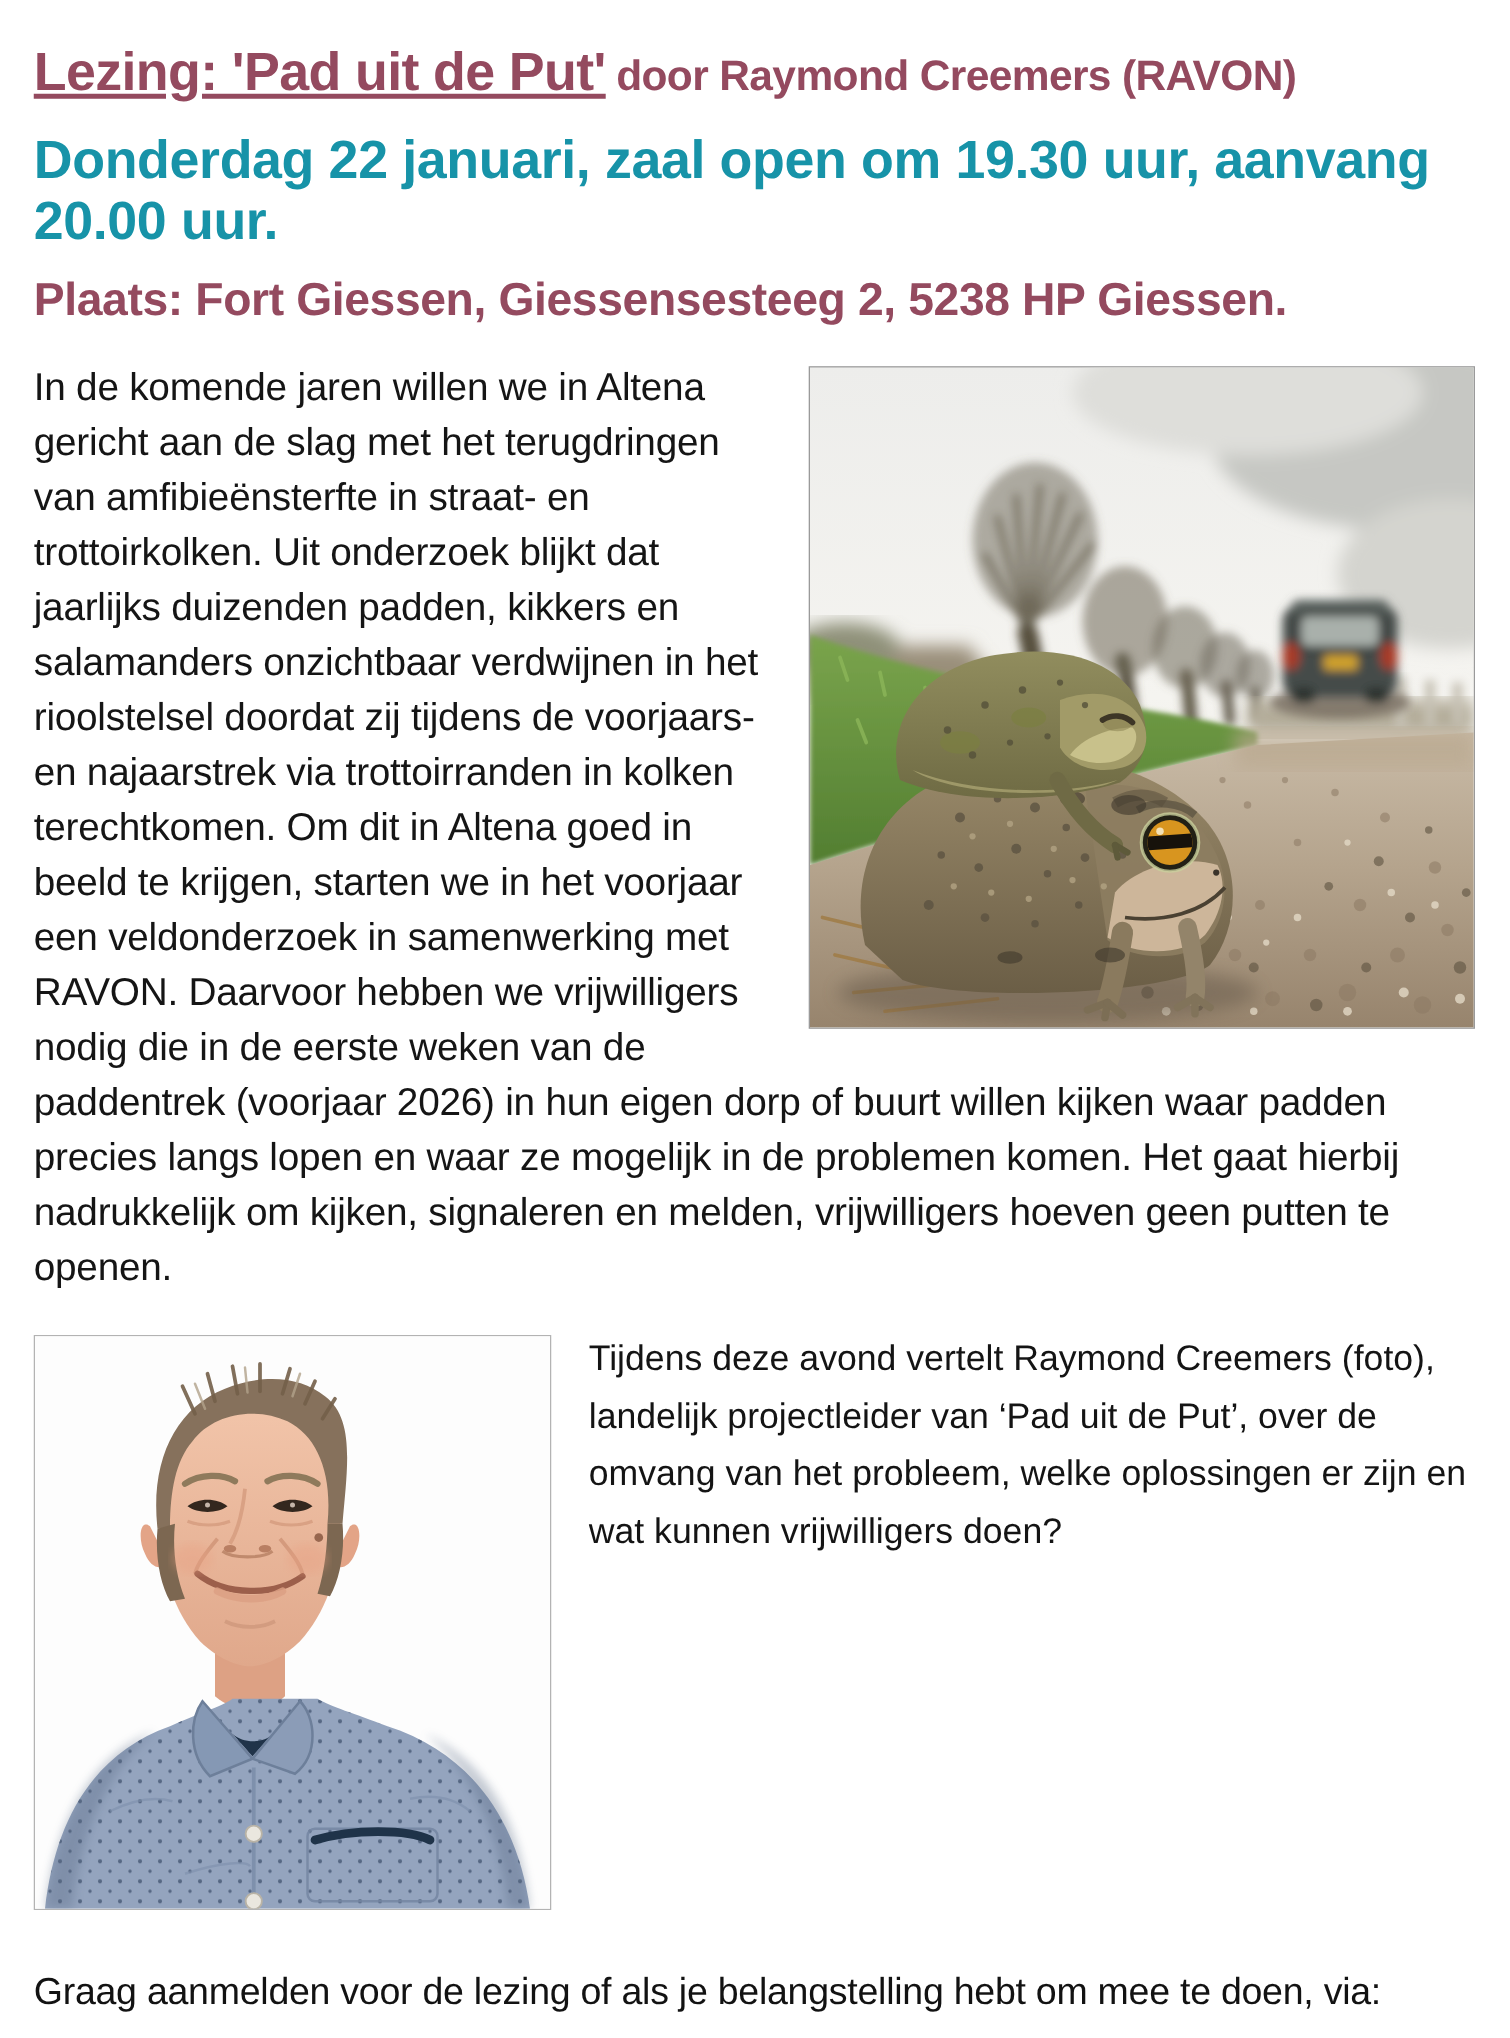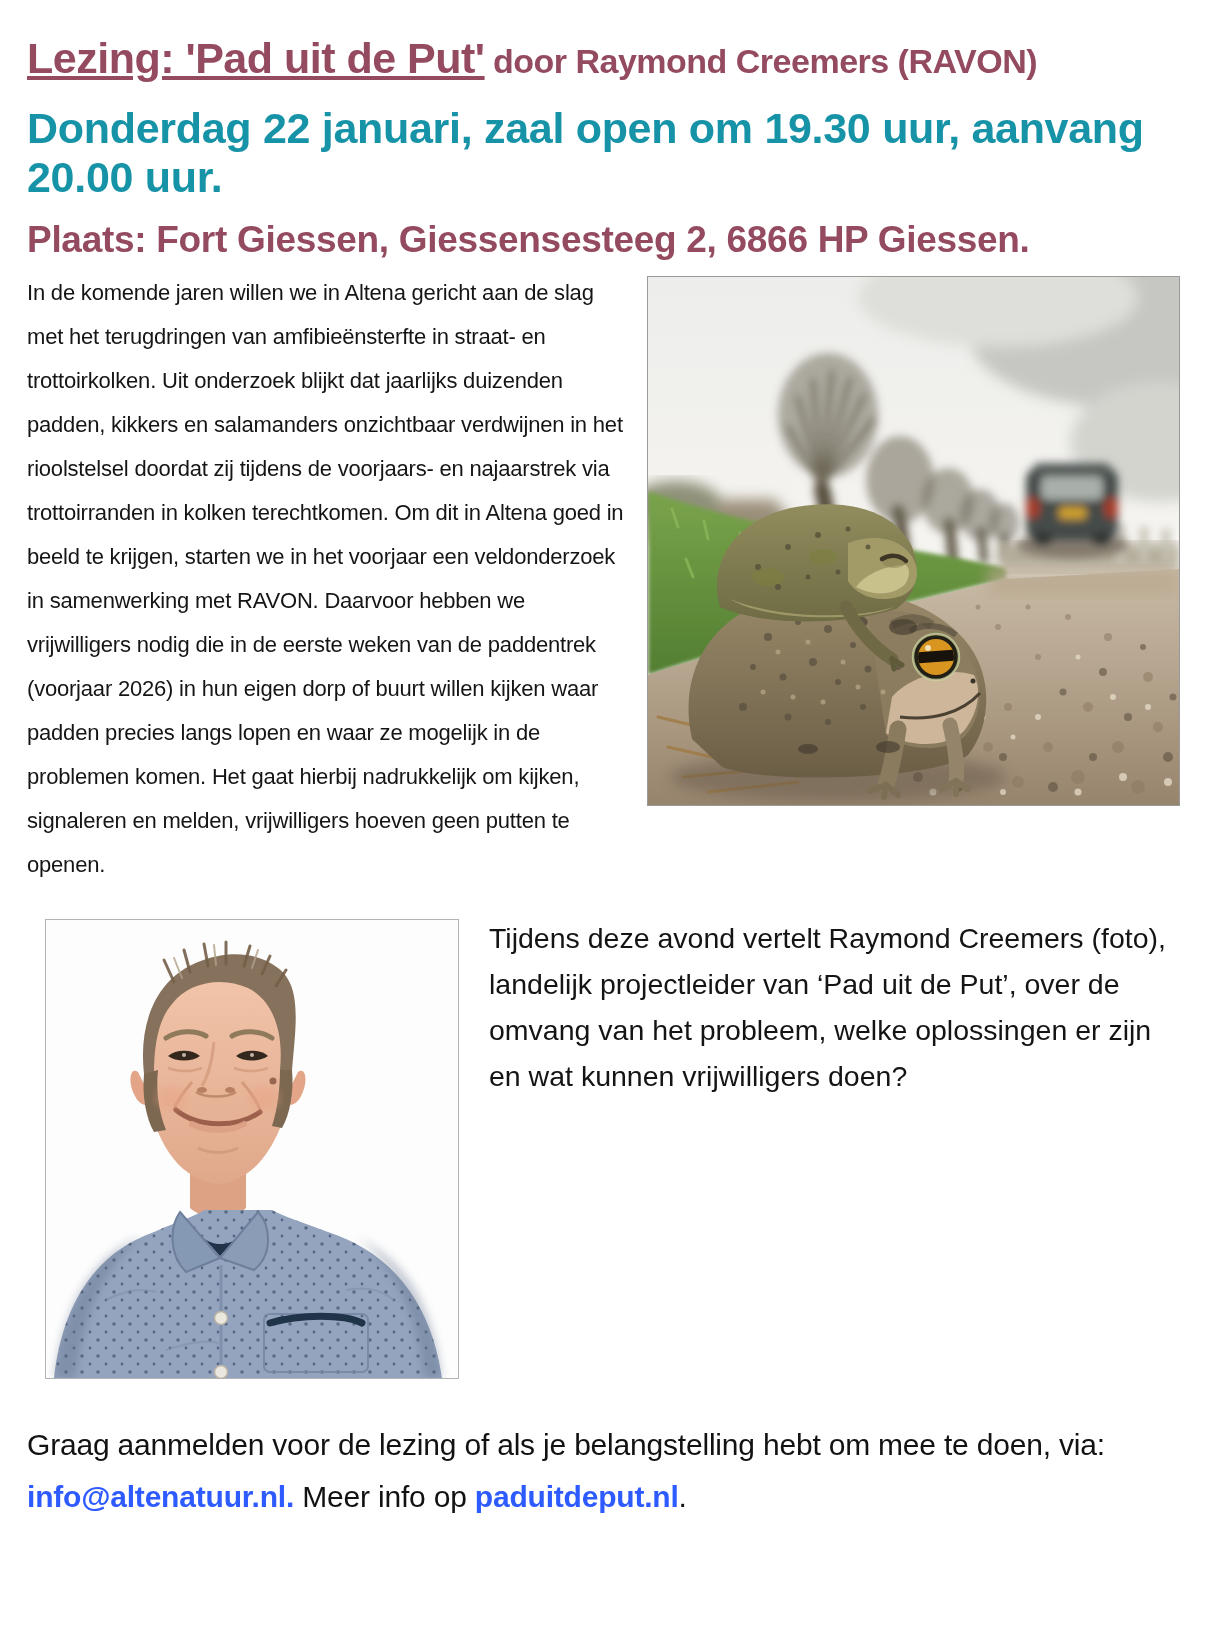--- a/index.html
+++ b/index.html
@@ -6,45 +6,45 @@
   .doc{
     position:relative; width:1208px; height:1630px; box-sizing:border-box;
     padding:34px 28px 0 27px; overflow:hidden; background:#fff;
     font-family:"Liberation Sans", sans-serif; color:var(--body_text,#151515);
   }
   h1{margin:0; line-height:1.12; color:var(--heading_maroon,#944a5f); letter-spacing:-0.5px;}
   .t1{font-size:43px; font-weight:bold;text-decoration:underline;}
   .t2{font-size:34px; font-weight:bold;}
   .date-line{margin-top:22px; font-size:43px; font-weight:bold; color:var(--teal,#1793a8); letter-spacing:-0.3px;}
   .place-line{margin-top:17px; font-size:37px; font-weight:bold; color:var(--heading_maroon,#944a5f); letter-spacing:-0.3px;}
-  .intro{margin-top:10px; font-size:22px; line-height:44px; letter-spacing:-0.2px;}
+  .intro{margin-top:27px; font-size:31px; line-height:44px; letter-spacing:-0.2px;}
   figure{margin:0; padding:0;}
   .toadfig{float:right; width:531px; height:528px; margin:5px 0 34px 20px; border:1px solid #9a9a9a; background:#ddd;}
   .toadfig svg, .portraitfig svg{display:block;}
-  .speaker-section{margin-top:26px; font-size:28.5px; line-height:46px;margin-left:18px;}
+  .speaker-section{margin-top:26px; font-size:28.5px; line-height:46px;}
   .portraitfig{float:left; width:412px; height:458px; margin:6px 30px 8px 0; border:1px solid #b3b3b3; background:#fff;}
   .speaker-content{overflow:hidden; padding-top:2px;}
   .speaker-text{color:#141414;}
   .bullet{position:relative; margin-top:44px; padding-left:50px; color:var(--bullet_maroon,#9e5468);}
   .bullet .arrow{position:absolute; left:0; top:2px; font-size:27px; color:var(--bullet_maroon,#9e5468);}
   .footer-par{clear:both; padding-top:32px; font-size:30px; line-height:52px; color:#121212; letter-spacing:-0.2px;}
   .lnk{color:var(--link_blue,#2d5bff); font-weight:bold; text-decoration:none; cursor:pointer;}
 </style>
 </head>
 <body>
 
 <div class="doc">
 
   <h1>
     <span class="t1">Lezing: 'Pad uit de Put'</span>
     <span class="t2">door Raymond Creemers (RAVON)</span>
   </h1>
 
   <div class="date-line">Donderdag 22 januari, zaal open om 19.30 uur, aanvang 20.00 uur.</div>
-  <div class="place-line">Plaats: Fort Giessen, Giessensesteeg 2, 6866 HP Giessen.</div>
+  <div class="place-line">Plaats: Fort Giessen, Giessensesteeg 2, 5238 HP Giessen.</div>
 
   <div class="intro">
     <figure class="toadfig">
       <svg viewBox="0 0 531 528" width="531" height="528" preserveAspectRatio="none" aria-hidden="true">
         <defs>
           <linearGradient id="tg-sky" x1="0" y1="0" x2="0" y2="1">
             <stop offset="0" stop-color="#ededeb"></stop>
               <stop offset=".5" stop-color="#f5f4f0"></stop>
               <stop offset="1" stop-color="#e3e1da"></stop>
           </linearGradient>

